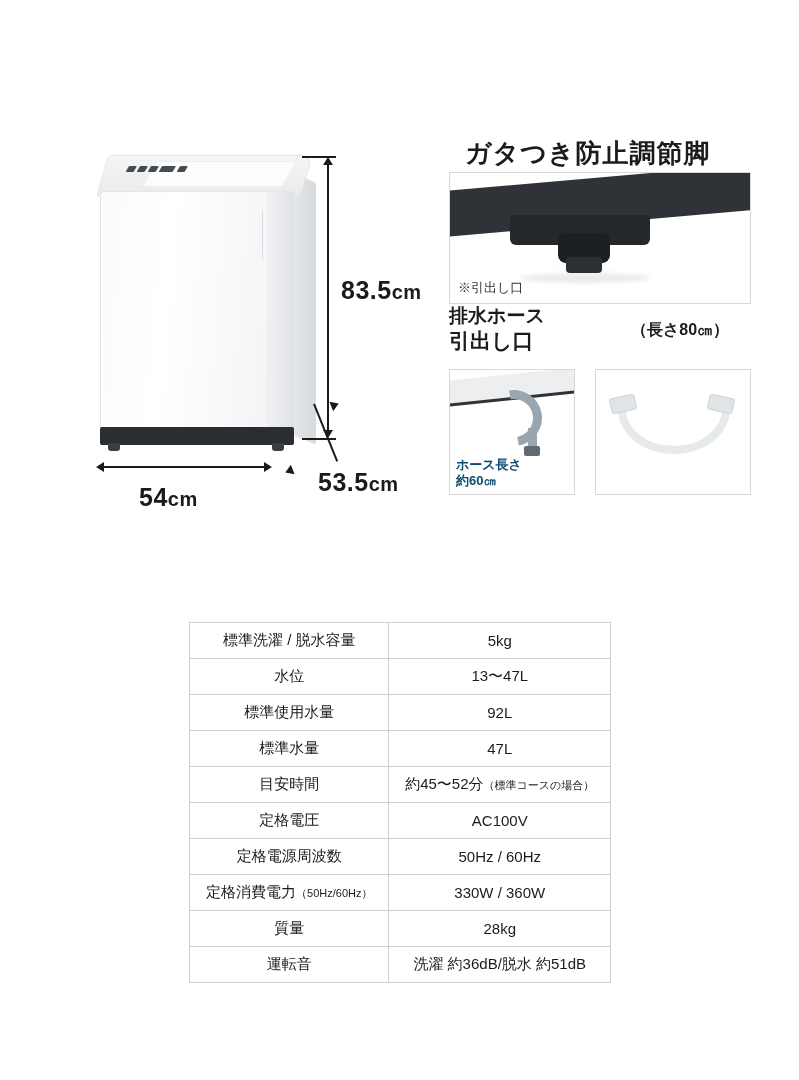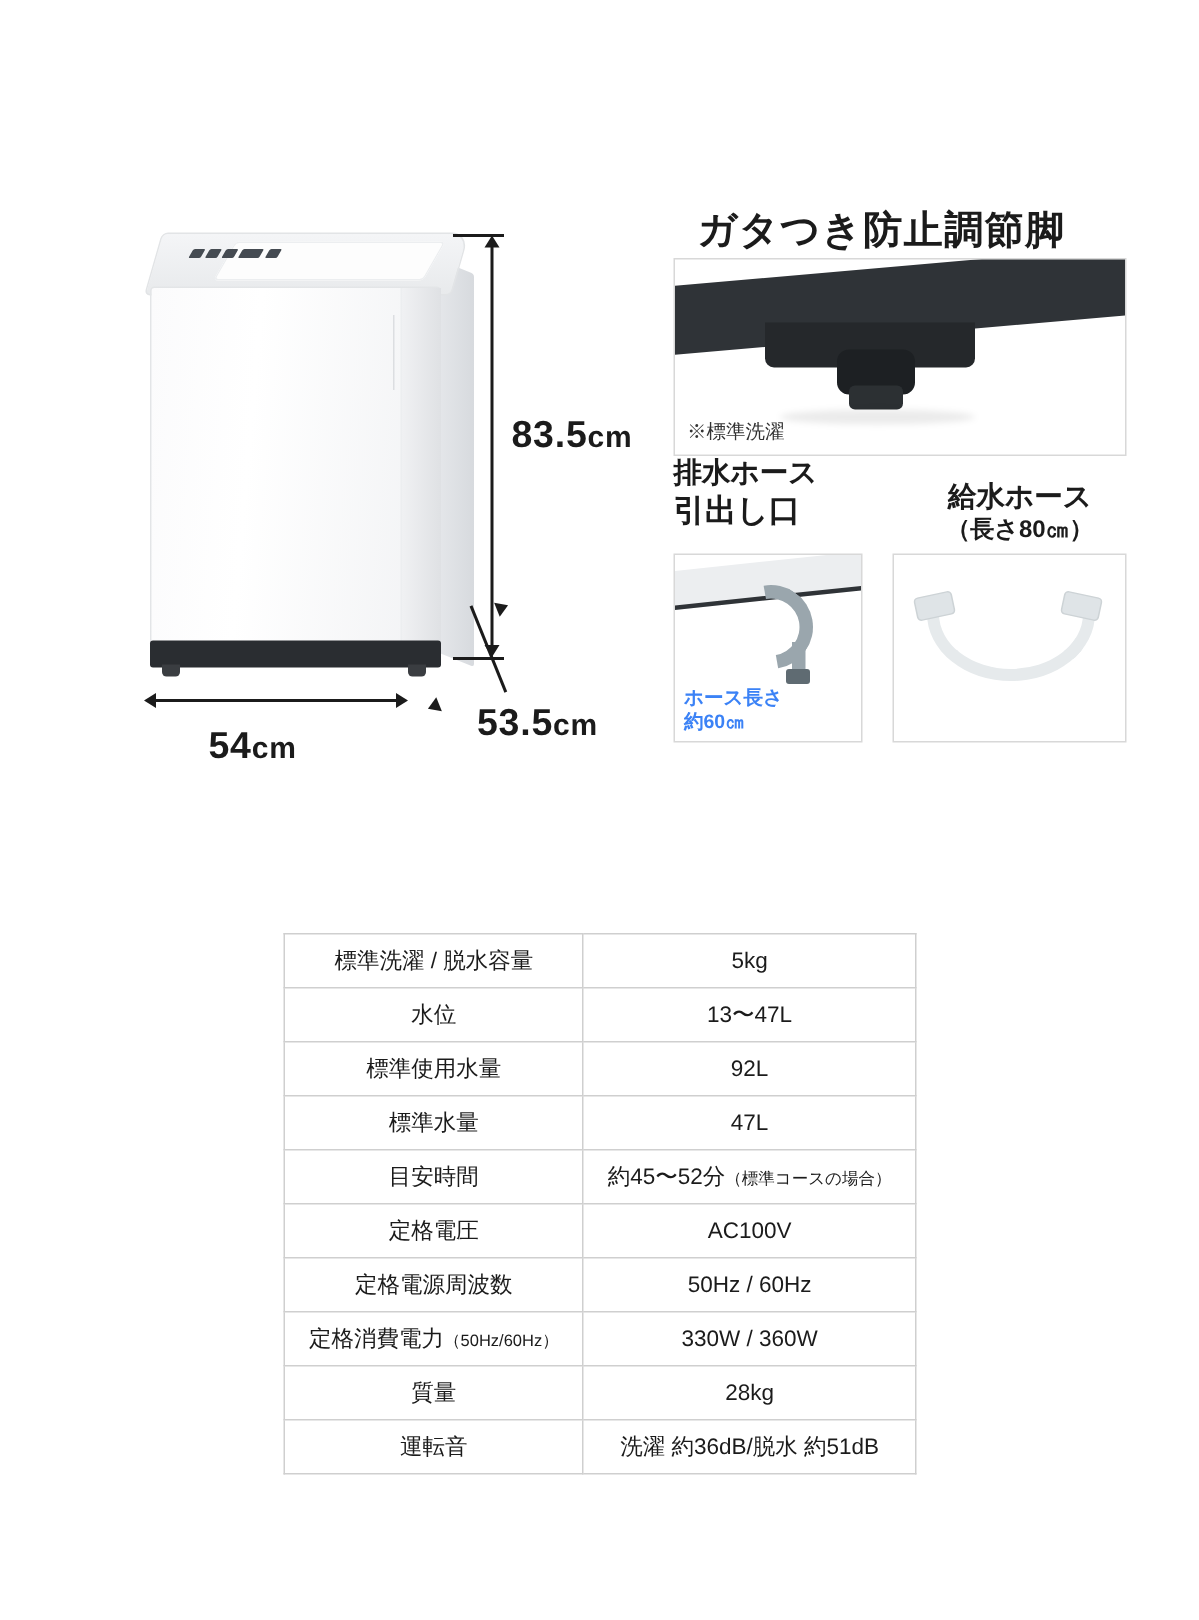--- a/index.html
+++ b/index.html
@@ -252,21 +252,21 @@
     width: 16px; height: 10px;
     background: #5f6b72;
     border-radius: 2px;
   }
   #drain-note {
     position: absolute;
     left: 6px; bottom: 5px;
     font-size: 13px;
     font-weight: 700;
     line-height: 1.25;
-    color: #3b82f6;
+    color: #0c4a6e;
   }
 
   #supply-card {
     position: absolute;
     left: 595px; top: 369px;
     width: 156px; height: 126px;
     border: 1px solid #d8d8d8;
     background: #fff;
     overflow: hidden;
   }
@@ -355,29 +355,28 @@
   <div class="dim-label" style="left:139px; top:483px;">
     <span>54</span><span class="unit">cm</span>
   </div>
 
   <div id="feature-leg-title">ガタつき防止調節脚</div>
   <div id="feature-leg-card">
     <div class="leg-dark-slab"></div>
     <div class="leg-dark-slab2"></div>
     <div class="leg-knob"></div>
     <div class="leg-shadow"></div>
-    <div id="feature-leg-note">※標準洗濯</div>
+    <div id="feature-leg-note">※引出し口</div>
   </div>
 
   <div id="drain-title-wrap">
     <div class="feat-title-1">排水ホース</div>
     <div class="feat-title-2">引出し口</div>
   </div>
   <div id="supply-title-wrap">
-    <div class="feat-title-1">給水ホース</div>
     <div class="feat-sub">（長さ80㎝）</div>
   </div>
 
   <div id="drain-card">
     <div class="drain-slab"></div>
     <div class="drain-hose"></div>
     <div class="drain-hose2"></div>
     <div class="drain-tip"></div>
     <div id="drain-note">
       <div>ホース長さ</div>

